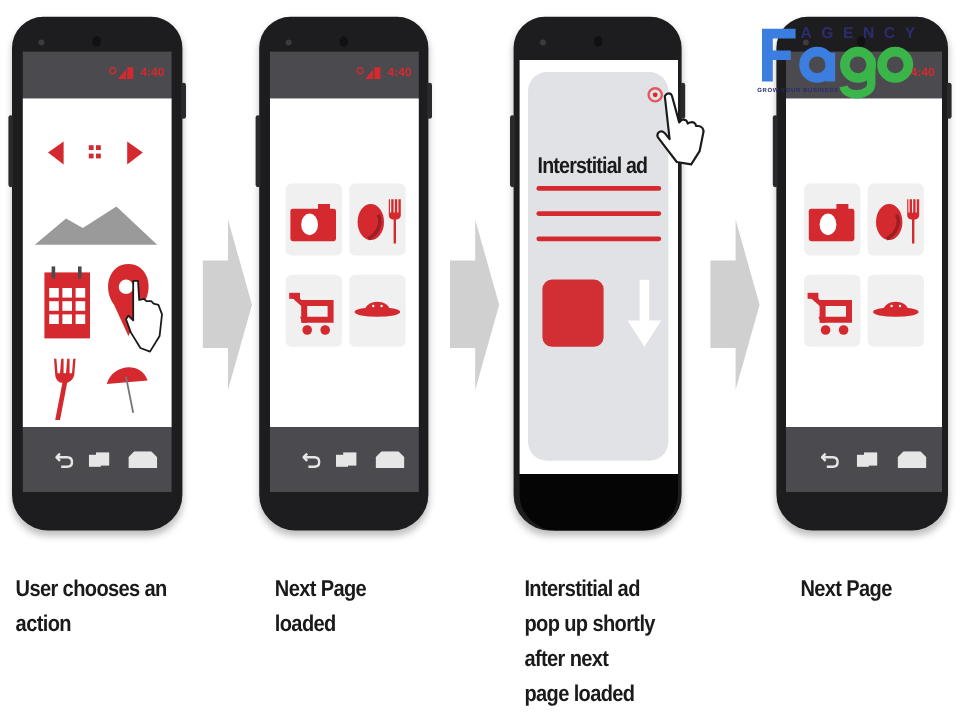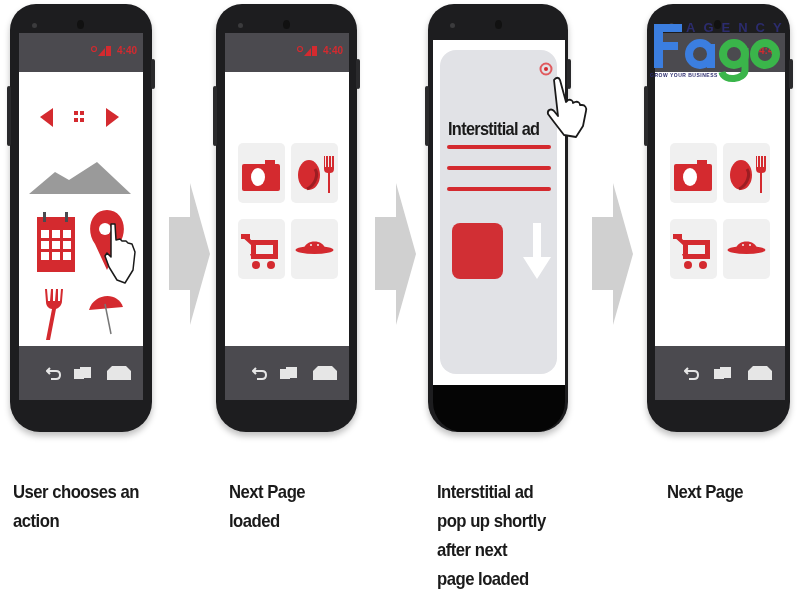--- a/index.html
+++ b/index.html
@@ -1,18 +1,18 @@
 <!DOCTYPE html>
 <html><head>
 <meta charset="utf-8">
 <style>
   html,body{margin:0;padding:0;background:#ffffff;}
   body{width:800px;height:600px;position:relative;overflow:hidden;font-family:"Liberation Sans",sans-serif;}
   .abs{position:absolute;}
-  .phone{position:absolute;top:4px;height:428px;background:#1d1d1f;border-radius:26px 26px 30px 30px;box-shadow:0 4px 6px rgba(0,0,0,0.25);}
+  .phone{position:absolute;top:14px;height:428px;background:#1d1d1f;border-radius:26px 26px 30px 30px;box-shadow:0 4px 6px rgba(0,0,0,0.25);}
   .side-btn{position:absolute;width:4px;background:#2a2a2c;border-radius:2px;}
   .speaker{position:absolute;width:5px;height:5px;border-radius:50%;background:#3b3b3d;}
   .camera{position:absolute;width:7px;height:9px;border-radius:50%;background:#111;}
   .statusbar{position:absolute;height:39px;background:#4b4a4f;}
   .status-text{position:absolute;right:6px;top:12px;color:#d42a2f;font-size:10px;font-weight:bold;letter-spacing:0px;}
   .screen{position:absolute;background:#ffffff;}
   .navbar{position:absolute;height:54px;background:#4b4a4f;}
   .nav-icon{position:absolute;top:20px;}
   .tile{position:absolute;width:47px;height:60px;background:#f0f0f0;border-radius:5px;}
   .arrow{position:absolute;}
@@ -253,21 +253,21 @@
     <svg class="nav-icon" style="left:59px" width="18" height="14">
         <rect x="0" y="3" width="10" height="10" fill="#e6e6e6"></rect>
         <rect x="6" y="1" width="11" height="11" fill="#e6e6e6"></rect>
       </svg>
     <svg class="nav-icon" style="left:93px" width="24" height="14">
         <path d="M0,5 L5,0 L19,0 L24,5 L24,14 L0,14 Z" fill="#e6e6e6"></path>
       </svg>
   </div>
 </div>
 
-<div class="logo" style="left:648px;top:18px;width:150px;height:65px;">
+<div class="logo" style="left:629px;top:18px;width:150px;height:65px;">
   <svg width="150" height="65">
     <text x="38" y="14" font-family="Liberation Sans, sans-serif" font-size="13" font-weight="bold" fill="#2c2c6e" letter-spacing="8">AGENCY</text>
     <path d="M6,6 L6,50 L15,50 L15,32 L30,32 L30,24 L15,24 L15,14 L34,14 L34,6 Z" fill="#3b7ee0"></path>
     <circle cx="52" cy="36" r="11" fill="none" stroke="#3b7ee0" stroke-width="8"></circle>
     <path d="M63,26 L63,50" stroke="#3b7ee0" stroke-width="8"></path>
     <circle cx="86" cy="36" r="11" fill="none" stroke="#3ab54a" stroke-width="8"></circle>
     <path d="M97,30 L97,52 C97,62 76,64 74,54" fill="none" stroke="#3ab54a" stroke-width="7"></path>
     <circle cx="117" cy="36" r="11" fill="none" stroke="#3ab54a" stroke-width="8"></circle>
     <text x="2" y="59" font-family="Liberation Sans, sans-serif" font-size="5" font-weight="bold" fill="#2c2c6e" letter-spacing="0.5">GROW YOUR BUSINESS</text>
   </svg>

